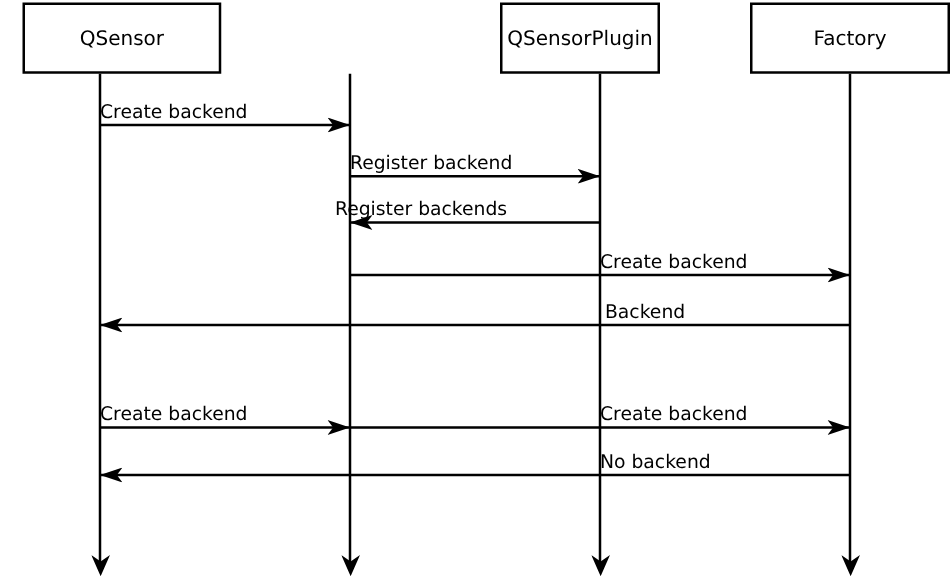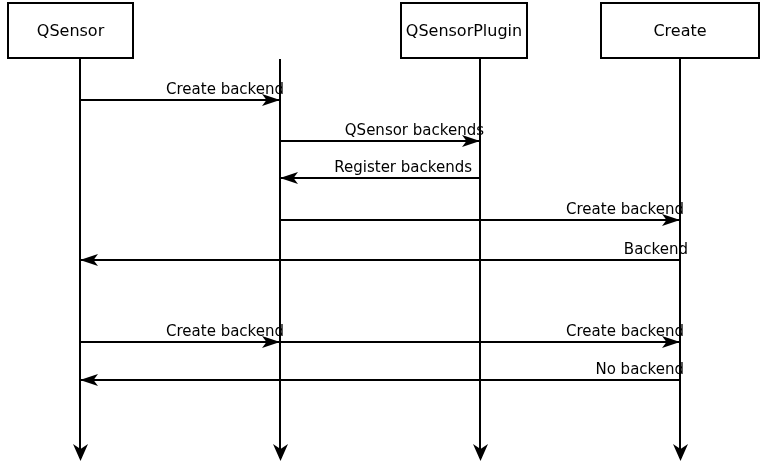--- a/index.html
+++ b/index.html
@@ -57,54 +57,54 @@
     height: 12px;
     background: #000000;
   }
   .ahead.right { clip-path: polygon(0 0, 100% 50%, 0 100%, 25% 50%); }
   .ahead.left  { clip-path: polygon(100% 0, 0 50%, 100% 100%, 75% 50%); }
   .mlabel {
     position: absolute;
     width: 204px;
     font-size: 15px;
     line-height: 16px;
-    text-align: right;
+    text-align: left;
     white-space: nowrap;
   }
 </style>
 </head>
 <body>
 
 <div class="diagram">
 
-  <div class="pbox" style="left:7px;width:127px">
+  <div class="pbox" style="left:18px;width:159px">
     <span class="pbox-label">QSensor</span>
   </div>
   <div class="pbox" style="left:400px;width:128px">
     <span class="pbox-label">QSensorPlugin</span>
   </div>
   <div class="pbox" style="left:600px;width:160px">
-    <span class="pbox-label">Create</span>
+    <span class="pbox-label">Factory</span>
   </div>
 
   <div class="lifeline" style="left:79px"></div>
   <div class="lifeline" style="left:279px"></div>
   <div class="lifeline" style="left:479px"></div>
   <div class="lifeline" style="left:679px"></div>
 
   <div class="arrow-down" style="left:73px"></div>
   <div class="arrow-down" style="left:273px"></div>
   <div class="arrow-down" style="left:473px"></div>
   <div class="arrow-down" style="left:673px"></div>
 
   <div class="mlabel" style="left:80px;top:81px">Create backend</div>
   <div class="mline" style="left:80px;top:99px;width:200px"></div>
   <div class="ahead right" style="left:262px;top:94px"></div>
 
-  <div class="mlabel" style="left:280px;top:122px">QSensor backends</div>
+  <div class="mlabel" style="left:280px;top:122px">Register backend</div>
   <div class="mline" style="left:280px;top:140px;width:200px"></div>
   <div class="ahead right" style="left:462px;top:135px"></div>
 
   <div class="mlabel" style="left:268px;top:159px">Register backends</div>
   <div class="mline" style="left:280px;top:177px;width:200px"></div>
   <div class="ahead left" style="left:280px;top:172px"></div>
 
   <div class="mlabel" style="left:480px;top:201px">Create backend</div>
   <div class="mline" style="left:280px;top:219px;width:400px"></div>
   <div class="ahead right" style="left:662px;top:214px"></div>

